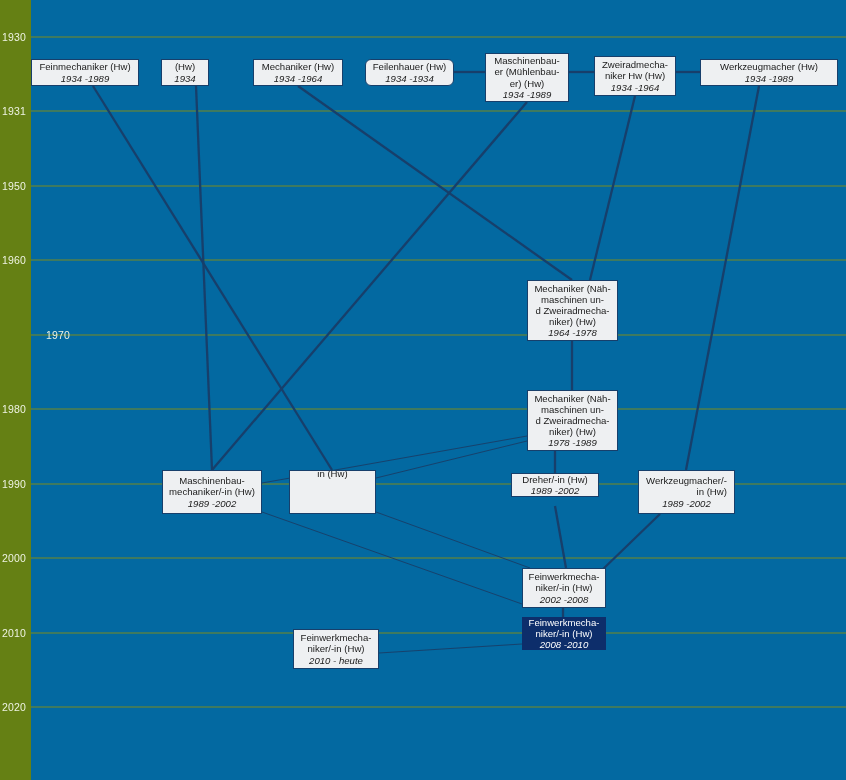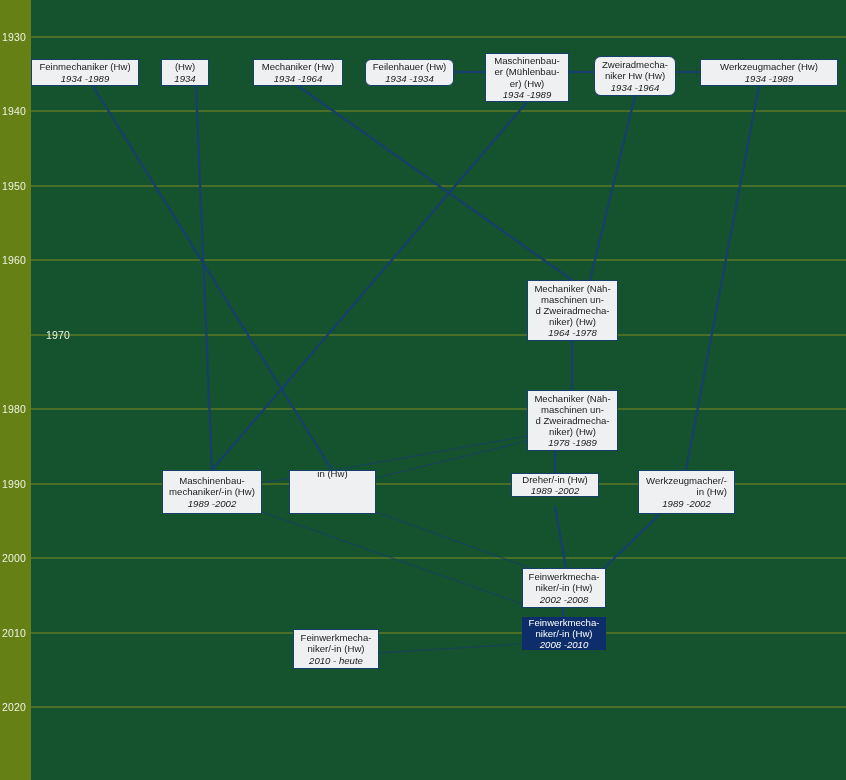--- a/index.html
+++ b/index.html
@@ -9,21 +9,21 @@
     background: #ffffff;
   }
   body {
     font-family: "Liberation Sans", sans-serif;
   }
   #stage {
     position: relative;
     width: 846px;
     height: 780px;
     overflow: hidden;
-    background: #14532d;
+    background: #0369a1;
   }
   #year-axis {
     position: absolute;
     left: 0;
     top: 0;
     width: 31px;
     height: 780px;
     background: #658014;
   }
   .year-label {
@@ -104,40 +104,40 @@
       <path d="M 262,512 L 522,604" fill="none" stroke="#1a3d66" stroke-width="0.9"></path>
       <path d="M 376,512 L 530,568" fill="none" stroke="#1a3d66" stroke-width="0.9"></path>
       <path d="M 555,506 L 566,568" fill="none" stroke="#173f6b" stroke-width="2.3"></path>
       <path d="M 660,514 L 600,572" fill="none" stroke="#173f6b" stroke-width="2.3"></path>
       <path d="M 563,608 L 563,617" fill="none" stroke="#173f6b" stroke-width="2.3"></path>
       <path d="M 522,644 L 379,653" fill="none" stroke="#1a3d66" stroke-width="0.9"></path>
     </svg>
 
   <div id="labels">
       <div class="year-label" style="top: 32px;">1930</div>
-      <div class="year-label" style="top: 106px;">1940</div>
+      <div class="year-label" style="top: 106px;">1931</div>
       <div class="year-label" style="top: 181px;">1950</div>
       <div class="year-label" style="top: 255px;">1960</div>
       <div class="year-label" style="top: 330px; margin-left: 44px;">1970</div>
       <div class="year-label" style="top: 404px;">1980</div>
       <div class="year-label" style="top: 479px;">1990</div>
       <div class="year-label" style="top: 553px;">2000</div>
       <div class="year-label" style="top: 628px;">2010</div>
       <div class="year-label" style="top: 702px;">2020</div>
     </div>
 
   <div id="nodes">
       <div class="node" style="left: 31px; top: 59px; width: 108px; height: 27px;"><span class="ntitle">Feinmechaniker (Hw)</span><span class="nrange">1934 -1989</span></div>
       <div class="node" style="left: 161px; top: 59px; width: 48px; height: 27px;"><span class="ntitle">Dreher (Hw)</span><span class="nrange">1934 -1989</span></div>
       <div class="node" style="left: 253px; top: 59px; width: 90px; height: 27px;"><span class="ntitle">Mechaniker (Hw)</span><span class="nrange">1934 -1964</span></div>
       <div class="node" style="left: 365px; top: 59px; width: 89px; height: 27px; border-radius: 6px;"><span class="ntitle">Feilenhauer (Hw)</span><span class="nrange">1934 -1934</span></div>
       <div class="node" style="left: 485px; top: 53px; width: 84px; height: 49px;"><span class="ntitle">Maschinenbau-
 er (Mühlenbau-
 er) (Hw)</span><span class="nrange">1934 -1989</span></div>
-      <div class="node" style="left: 594px; top: 56px; width: 82px; height: 40px; border-radius: 7px;"><span class="ntitle">Zweiradmecha-
+      <div class="node" style="left: 594px; top: 56px; width: 82px; height: 40px;"><span class="ntitle">Zweiradmecha-
 niker Hw (Hw)</span><span class="nrange">1934 -1964</span></div>
       <div class="node" style="left: 700px; top: 59px; width: 138px; height: 27px;"><span class="ntitle">Werkzeugmacher (Hw)</span><span class="nrange">1934 -1989</span></div>
       <div class="node" style="left: 527px; top: 280px; width: 91px; height: 61px;"><span class="ntitle">Mechaniker (Näh-
 maschinen un-
 d Zweiradmecha-
 niker) (Hw)</span><span class="nrange">1964 -1978</span></div>
       <div class="node" style="left: 527px; top: 390px; width: 91px; height: 61px;"><span class="ntitle">Mechaniker (Näh-
 maschinen un-
 d Zweiradmecha-
 niker) (Hw)</span><span class="nrange">1978 -1989</span></div>

